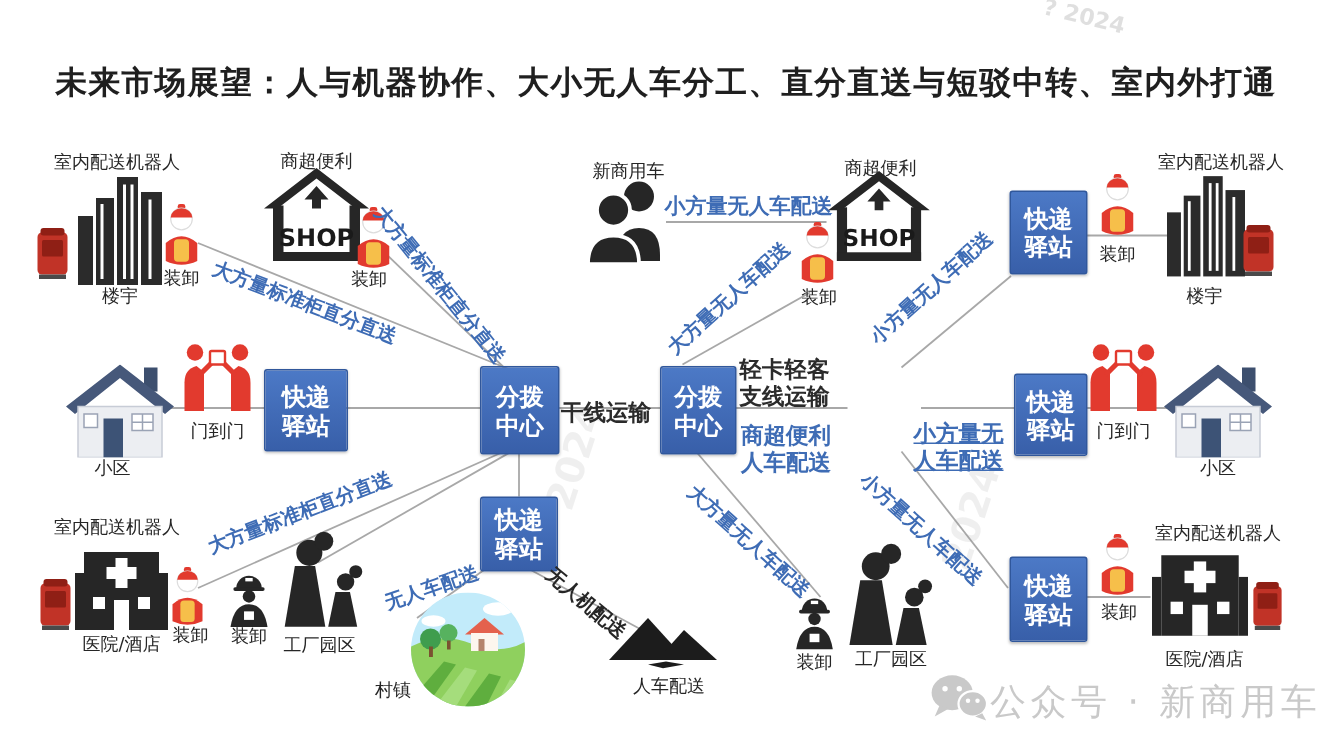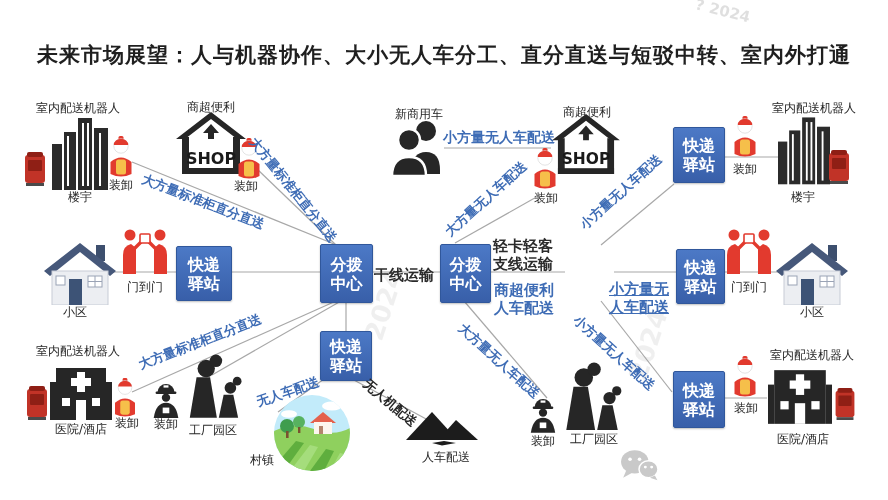--- a/index.html
+++ b/index.html
@@ -431,14 +431,15 @@
         <ellipse cx="14" cy="12" rx="13" ry="11" fill="#c9c9c9"></ellipse>
         <path d="M6 20 L3 27 L12 22 Z" fill="#c9c9c9"></path>
         <circle cx="9.5" cy="9.5" r="1.7" fill="#ffffff"></circle>
         <circle cx="18.5" cy="9.5" r="1.7" fill="#ffffff"></circle>
         <ellipse cx="27" cy="19" rx="9" ry="8" fill="#c9c9c9" stroke="#ffffff" stroke-width="1.4"></ellipse>
         <path d="M33 25 L35.5 29.5 L28.5 27 Z" fill="#c9c9c9"></path>
         <circle cx="24" cy="17" r="1.4" fill="#ffffff"></circle>
         <circle cx="30" cy="17" r="1.4" fill="#ffffff"></circle>
       </svg>
   </div>
+  <div class="brand">公众号 · 新商用车</div>
 
 </div>
 
 </body></html>

